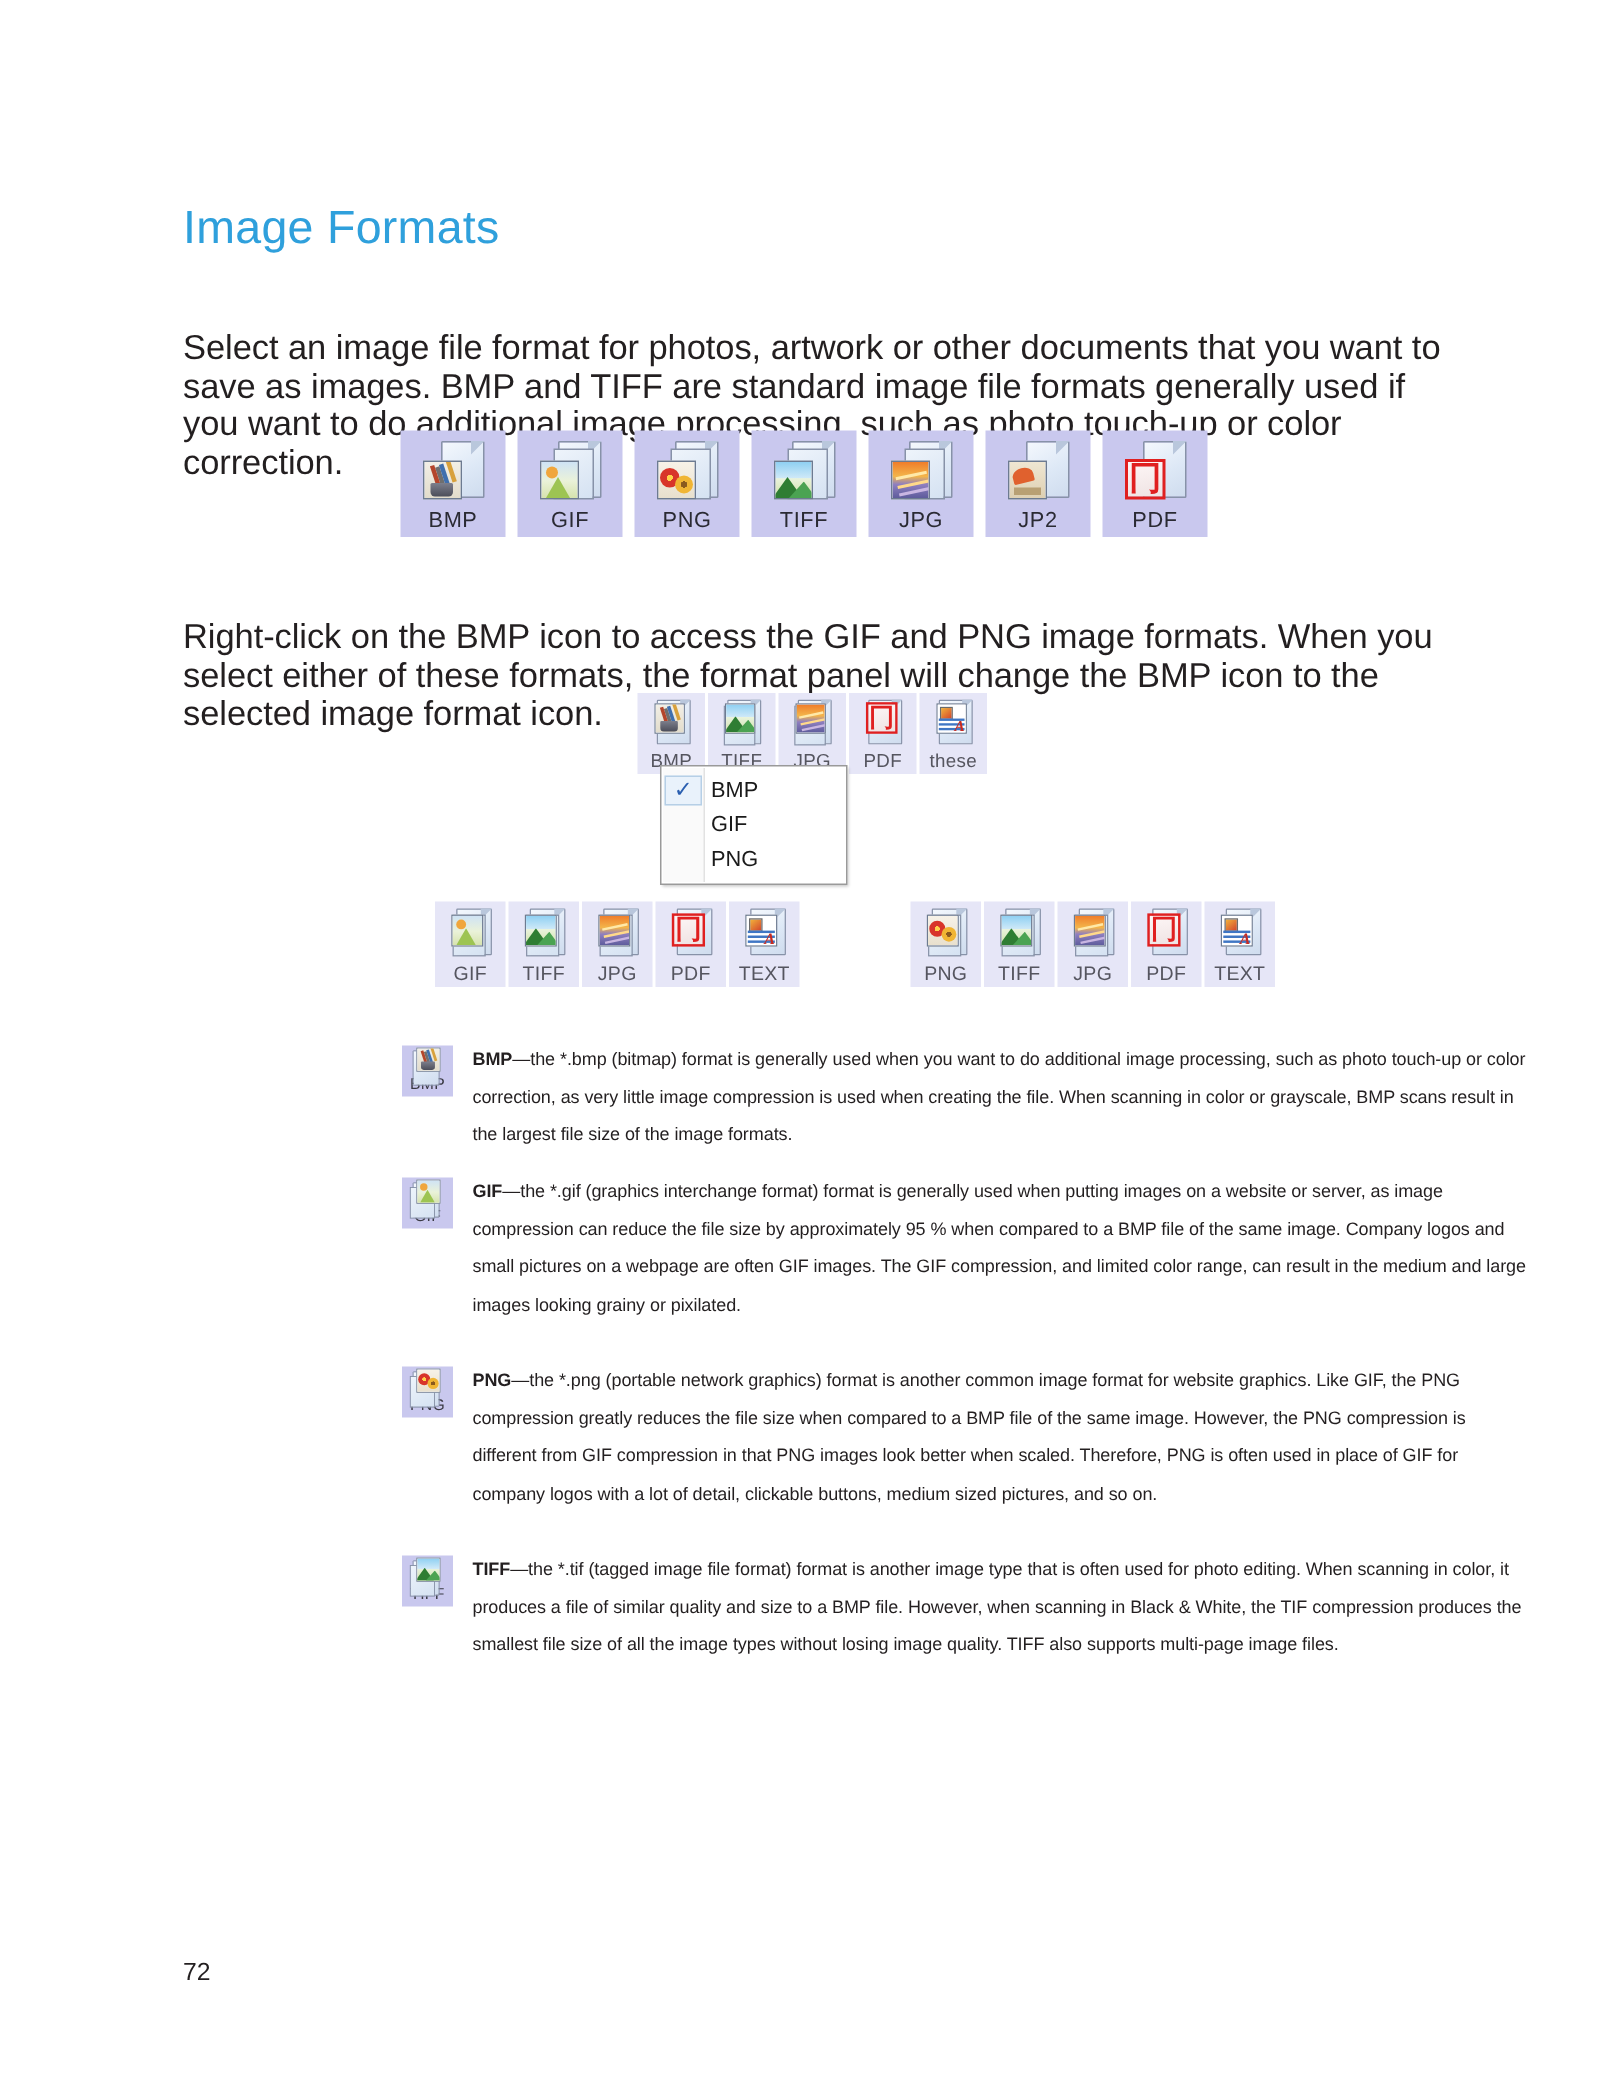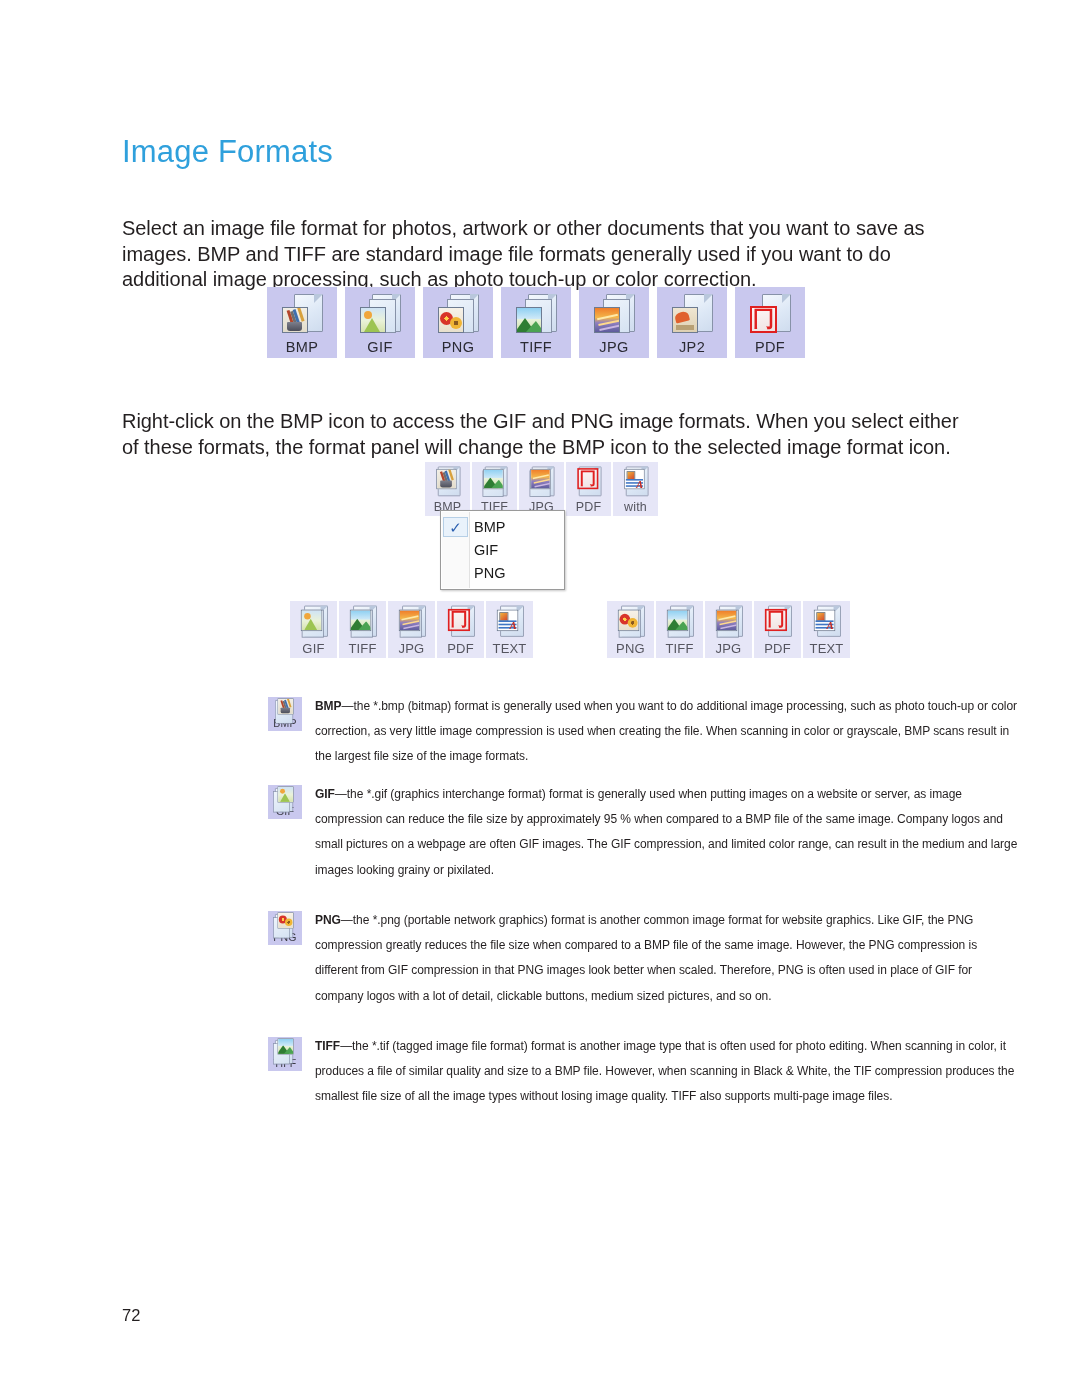--- a/index.html
+++ b/index.html
@@ -31,21 +31,21 @@
     font-size: 31px;
     font-weight: normal;
     letter-spacing: 0.2px;
     color: #2fa0dc;
     line-height: 1.1;
   }
 
   
   .para {
     position: absolute;
-    font-size: 20px;
+    font-size: 23px;
     line-height: 25.5px;
     color: #231f20;
     letter-spacing: -0.05px;
   }
   .para-intro { left: 122px; top: 196px; width: 850px; }
   .para-rightclick { left: 122px; top: 389px; width: 850px; }
 
   
   .iconstrip {
     position: absolute;
@@ -547,21 +547,21 @@
         <div class="fmt-label">PDF</div>
       </div>
       <div class="mini-cell">
         <div class="fileicon">
           <div class="sheet"></div>
           <div class="thumb">
               <i class="t-text"></i>
               <span class="t-text-a">A</span>
             </div>
         </div>
-        <div class="fmt-label">with</div>
+        <div class="fmt-label">these</div>
       </div>
     </div>
 
     <div class="ctxmenu">
       <div class="gutter"></div>
       <div class="ctxitem">
         <span class="ctxcheck">
             <span>✓</span>
           </span>
         <span>BMP</span>

